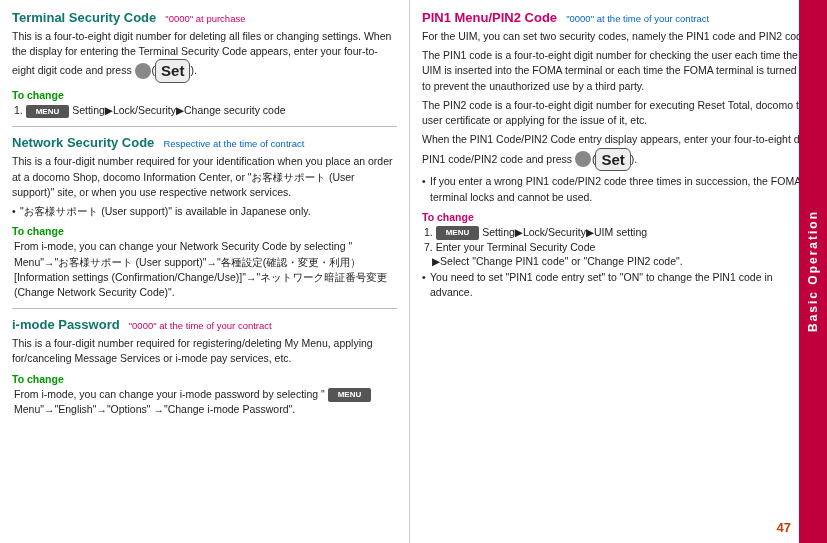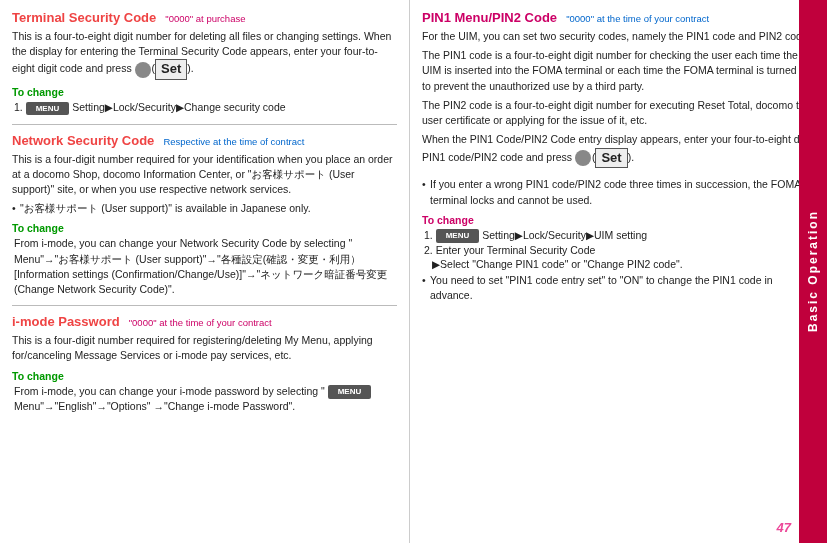--- a/index.html
+++ b/index.html
@@ -51,29 +51,28 @@
       transform: rotate(180deg);
       letter-spacing: 2px;
     }
 
     .page-number {
       position: absolute;
       bottom: 8px;
       right: 36px;
       font-size: 13px;
       font-weight: bold;
-      color: #ec4899;
-      font-style: italic;
+      color: #c2410c;
     }
 
     
     .section-title {
       font-size: 13px;
       font-weight: bold;
-      color: #ef4444;
+      color: #0f766e;
       display: inline;
     }
 
     .section-title-pink {
       font-size: 13px;
       font-weight: bold;
       color: #cc0066;
       display: inline;
     }
 
@@ -128,23 +127,23 @@
       font-size: 8px;
       padding: 1px 10px;
       border-radius: 2px;
       font-weight: bold;
       vertical-align: middle;
     }
 
     .set-button {
       display: inline-block;
       border: 1px solid #555;
-      border-radius: 0;
+      border-radius: 6px;
       padding: 0px 5px;
-      font-size: 13px;
+      font-size: 15px;
       background: #eee;
       vertical-align: middle;
       font-weight: bold;
     }
 
     .circle-button {
       display: inline-block;
       width: 16px;
       height: 16px;
       border-radius: 50%;
@@ -241,28 +240,28 @@
         <span class="section-title-pink">PIN1 Menu/PIN2 Code</span>
         <span class="subtitle-blue">"0000" at the time of your contract</span>
       </div>
       <div class="body-text">For the UIM, you can set two security codes, namely the PIN1 code and PIN2 code.</div>
       <div class="body-text">The PIN1 code is a four-to-eight digit number for checking the user each time the UIM is inserted into the FOMA terminal or each time the FOMA terminal is turned on, to prevent the unauthorized use by a third party.</div>
       <div class="body-text">The PIN2 code is a four-to-eight digit number for executing Reset Total, docomo the user certificate or applying for the issue of it, etc.</div>
       <div class="body-text">
         <span>When the PIN1 Code/PIN2 Code entry display appears, enter your four-to-eight digit PIN1 code/PIN2 code and press</span>
         <span class="circle-button"></span>(<span class="set-button">Set</span>).
       </div>
-      <div class="bullet-item body-text" style="margin-top:9px;">If you enter a wrong PIN1 code/PIN2 code three times in succession, the FOMA terminal locks and cannot be used.</div>
+      <div class="bullet-item body-text" style="margin-top:3px;">If you enter a wrong PIN1 code/PIN2 code three times in succession, the FOMA terminal locks and cannot be used.</div>
 
       <div class="to-change-label-pink">To change</div>
       <div class="step-text">
         1. <span class="icon-menu">MENU</span> Setting▶Lock/Security▶UIM setting
       </div>
       <div class="step-text">
-        2. Enter your Terminal Security Code
+        7. Enter your Terminal Security Code
       </div>
       <div class="arrow-text">
         ▶<span>Select "Change PIN1 code" or "Change PIN2 code".</span>
       </div>
       <div class="bullet-item body-text" style="margin-top:3px;">You need to set "PIN1 code entry set" to "ON" to change the PIN1 code in advance.</div>
     </div>
 
   </div>
 
   <div class="side-tab">

